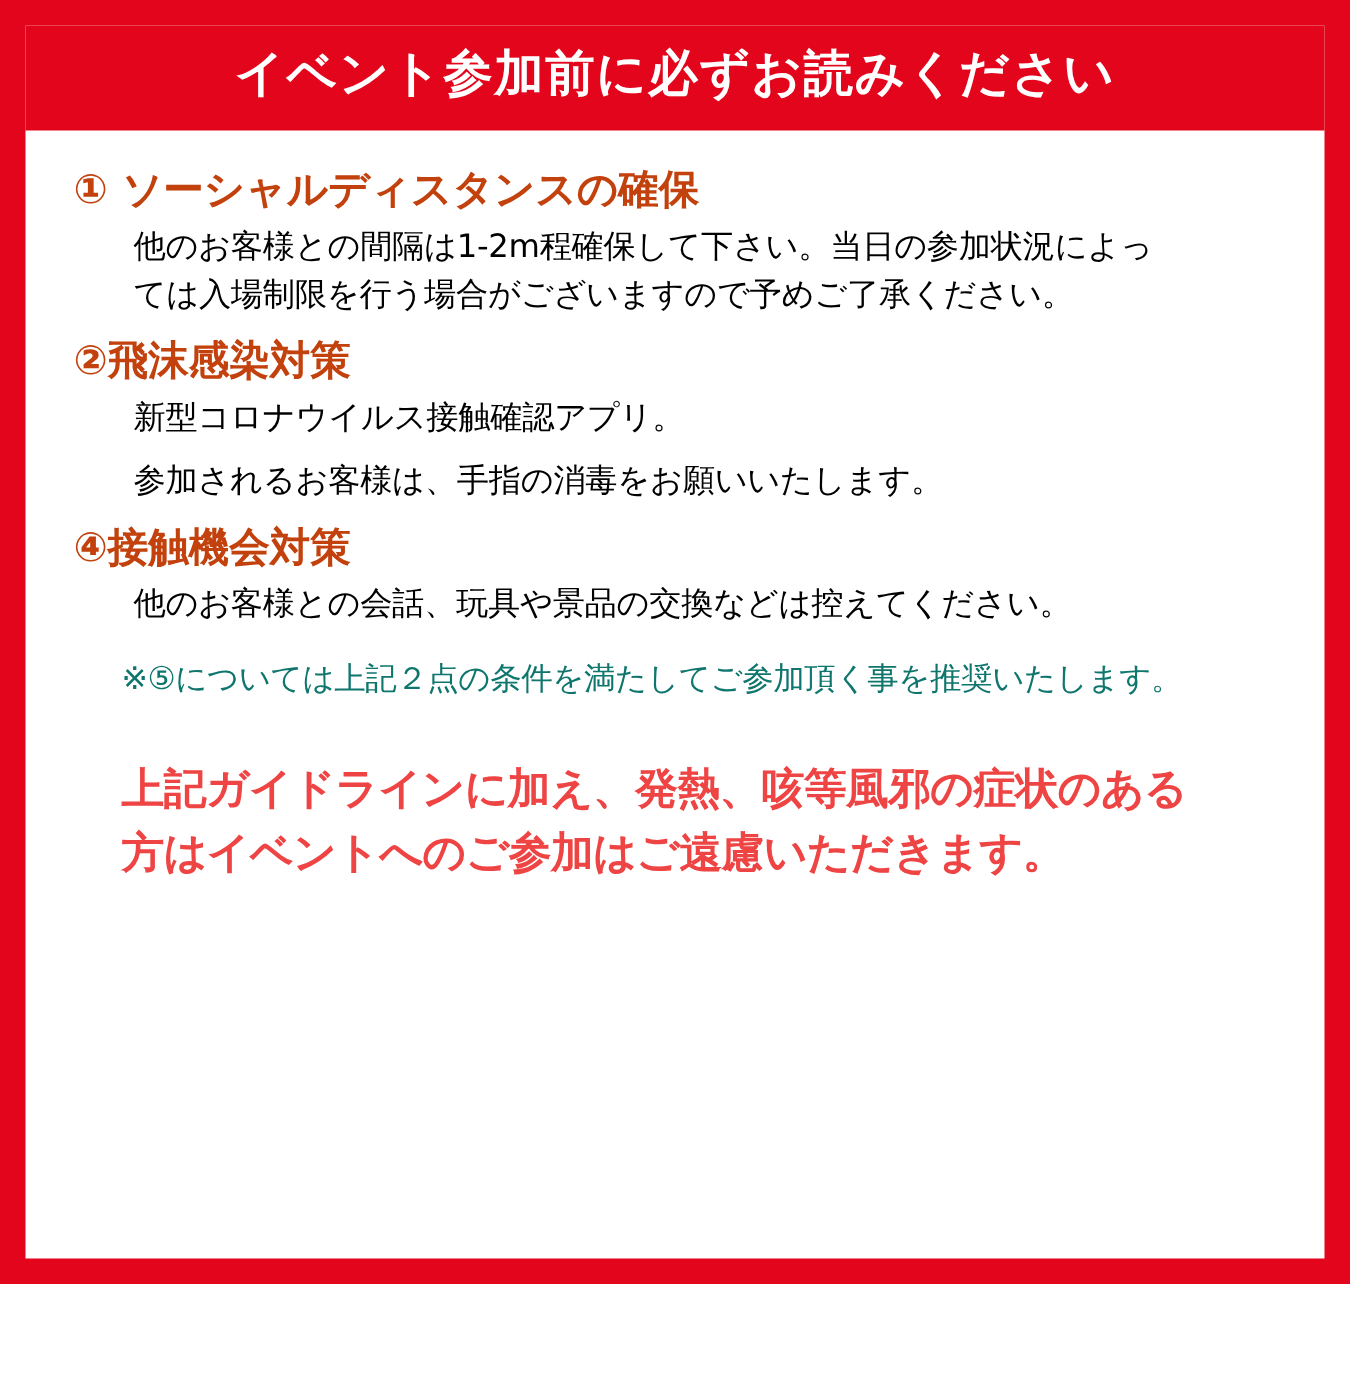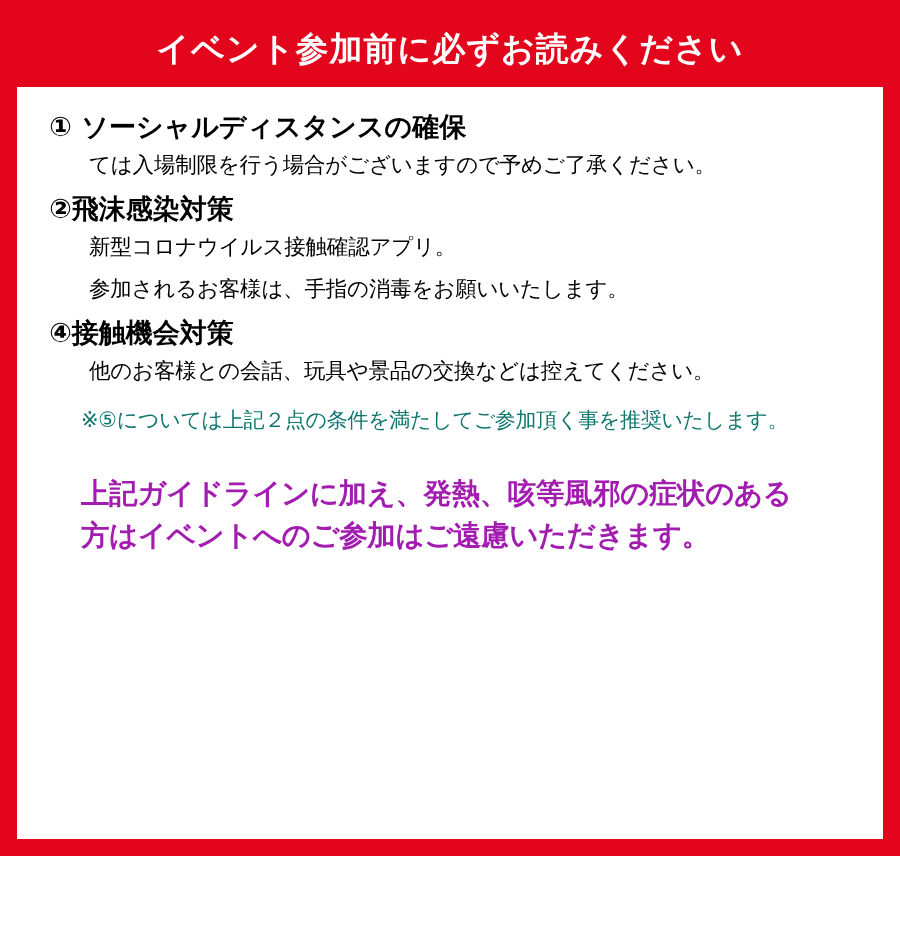--- a/index.html
+++ b/index.html
@@ -35,21 +35,21 @@
   .content {
     padding: 22px 30px 0 30px;
     box-sizing: border-box;
   }
   .item {
     margin-bottom: 10px;
   }
   .item-head {
     font-size: 27px;
     font-weight: bold;
-    color: #000000;
+    color: #c2410c;
     line-height: 1.32;
     letter-spacing: 0px;
     padding-left: 2px;
     text-indent: 0;
   }
   .item-head.indent-hang {
     padding-left: 36px;
     text-indent: -36px;
   }
   .item-body {
@@ -65,21 +65,21 @@
   }
   .note {
     font-size: 21px;
     color: #0f766e;
     line-height: 1.5;
     padding-left: 34px;
     margin-top: 18px;
     letter-spacing: -0.3px;
   }
   .footer-msg {
-    color: #a21caf;
+    color: #ef4444;
     font-size: 28.5px;
     font-weight: bold;
     line-height: 1.5;
     padding-left: 34px;
     margin-top: 36px;
     letter-spacing: -0.4px;
   }
   .footer-msg .ln {
     display: block;
   }
@@ -89,20 +89,21 @@
 
 <div class="poster">
 
   <div class="title-bar">イベント参加前に必ずお読みください</div>
 
   <div class="content">
 
     <div class="item">
       <div class="item-head">① ソーシャルディスタンスの確保</div>
       <div class="item-body">
+        <span class="ln">他のお客様との間隔は1-2m程確保して下さい。当日の参加状況によっ</span>
         <span class="ln">ては入場制限を行う場合がございますので予めご了承ください。</span>
       </div>
     </div>
 
     <div class="item">
       <div class="item-head">②飛沫感染対策</div>
       <div class="item-body">
         <span class="ln">新型コロナウイルス接触確認アプリ。</span>
       </div>
     </div>

